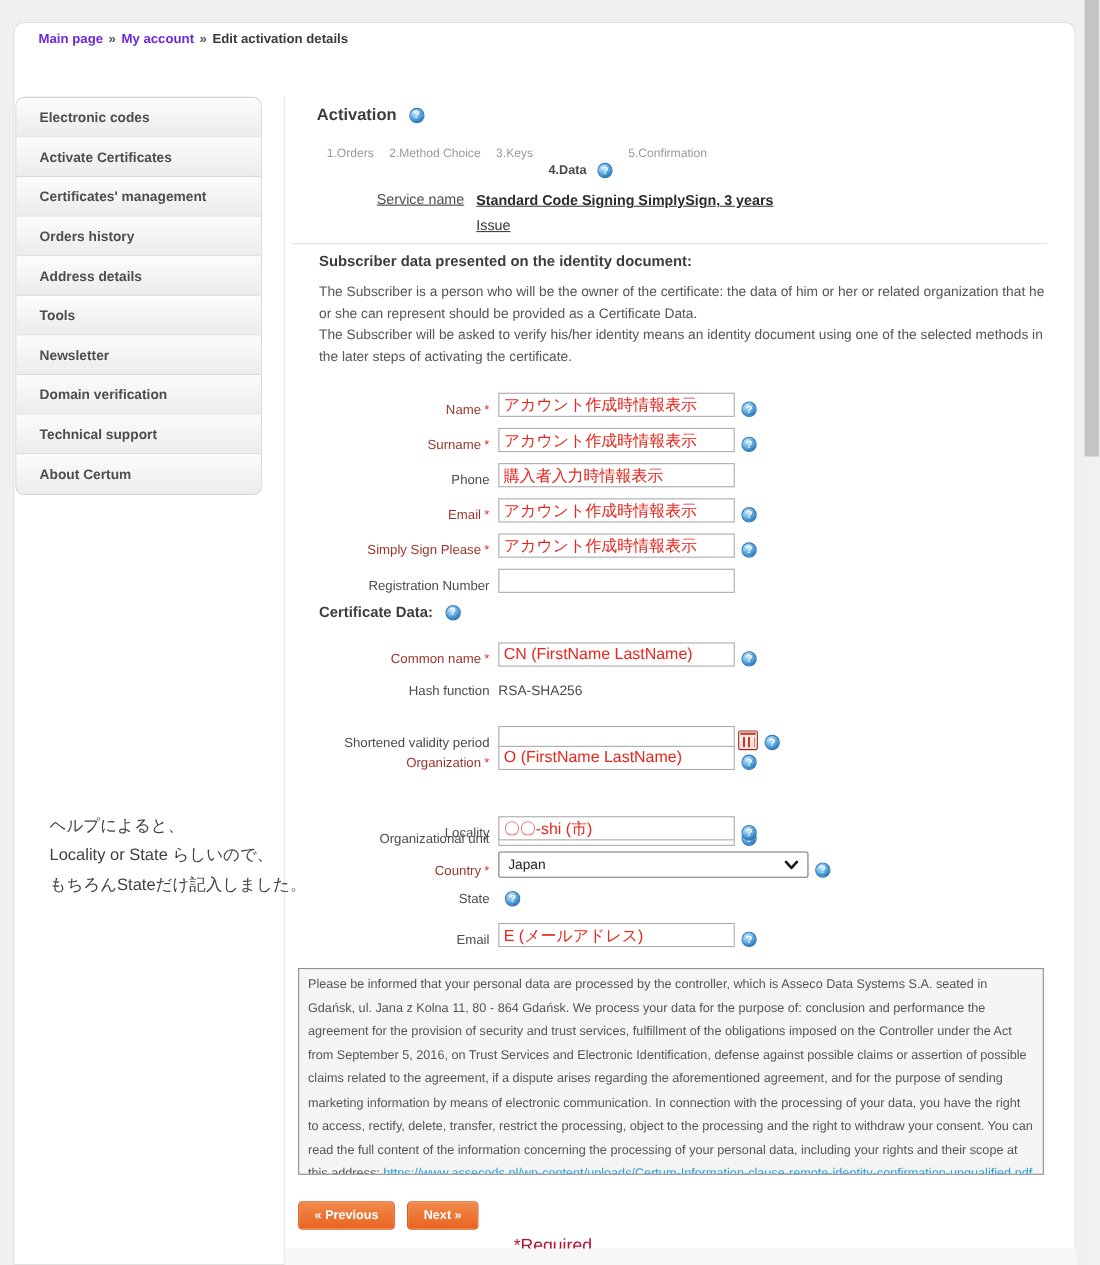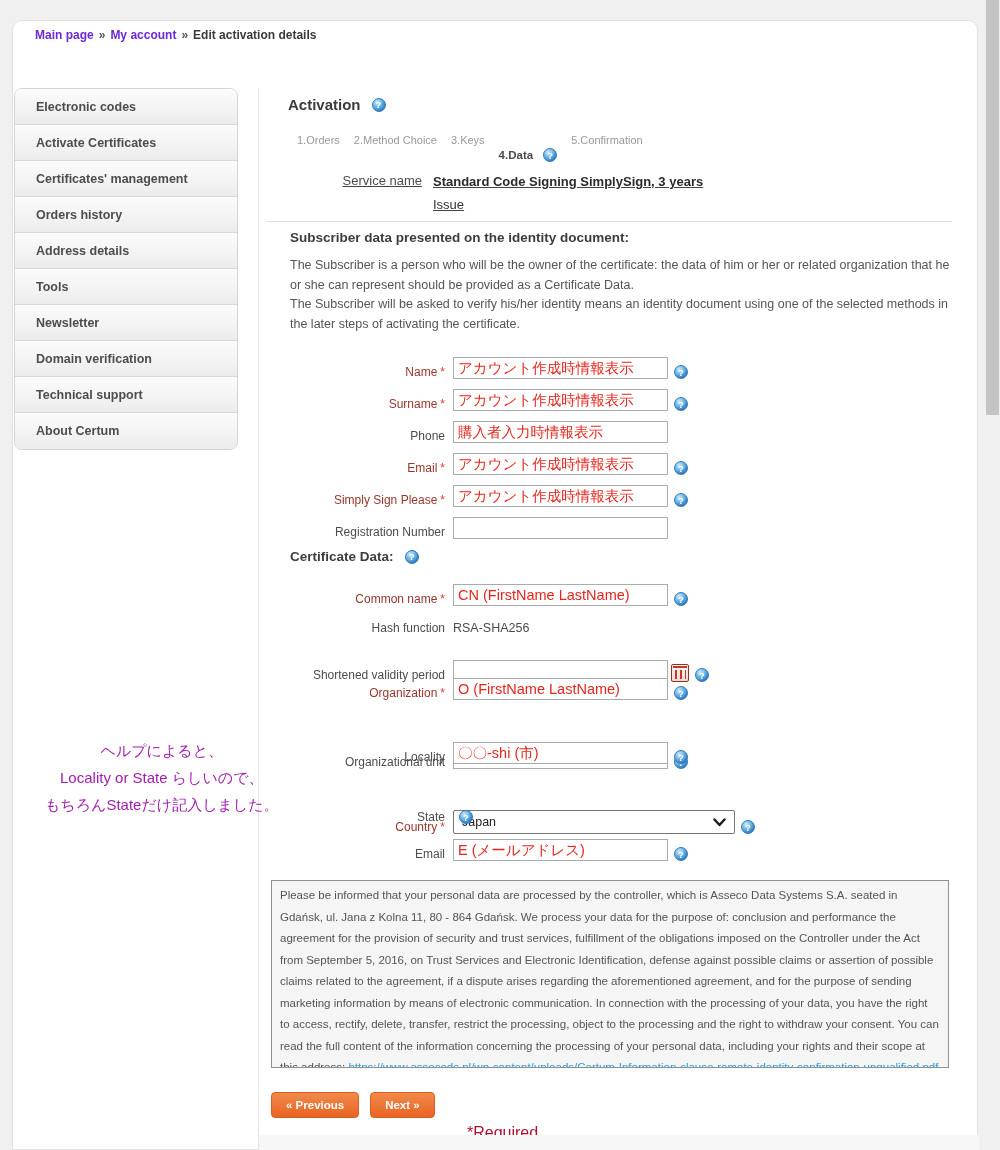--- a/index.html
+++ b/index.html
@@ -77,21 +77,21 @@
   .privacy-link { color:#2a9fd8; text-decoration:none; word-break:break-all; cursor:pointer; }
   
   .btn-row { position:absolute; left:12px; top:1004px; display:flex; gap:11px; }
   .btn {
     background:linear-gradient(#f18a4a,#e96322); border:1px solid #de5c1d; border-radius:4px;
     color:#fff; font-weight:bold; font-size:11.5px; padding:6px 14px; cursor:pointer; font-family:inherit;
   }
   .required-note { position:absolute; left:208px; top:1036px; font-size:16px; color:#b01030; }
   .footer-strip { position:absolute; left:0; top:1047px; width:720px; height:15px; background:#f7f7f7; }
   
-  .annotation { position:absolute; left:45px; top:737px; font-size:15px; line-height:27px; color:#a21caf;text-align:center; }
+  .annotation { position:absolute; left:45px; top:737px; font-size:15px; line-height:27px; color:#404040; }
   
   .scrollbar-track { position:absolute; right:0; top:0; width:15px; height:1150px; background:#f1f1f1; }
   .scrollbar-thumb { position:absolute; left:1px; top:0; width:13px; height:415px; background:#c4c4c4; }
 </style>
 </head>
 <body>
 
 <div class="page-card"></div>
 
 <div class="breadcrumb">
@@ -209,21 +209,21 @@
   <div class="row" style="top:622px;margin-top:37px;">
     <div class="flabel"><span>Organizational unit</span></div>
     <input class="tinput" value="" style="">
     <span class="help-icon"></span>
   </div>
   <div class="row" style="top:654px;">
     <div class="flabel"><span>Locality</span></div>
     <input class="tinput" value="〇〇-shi (市)" style="">
     <span class="help-icon"></span>
   </div>
-  <div class="row" style="top:686px;margin-top:36px;">
+  <div class="row" style="top:686px;">
     <div class="flabel req-label"><span>Country</span><span class="ast">*</span></div>
     <div class="country-select">
       <span class="sel-text">Japan</span>
       <svg width="13" height="9" viewBox="0 0 13 9">
           <path d="M1.5 1.5 L6.5 7 L11.5 1.5" fill="none" stroke="#1a1a1a" stroke-width="2.4" stroke-linecap="round" stroke-linejoin="round"></path>
         </svg>
     </div>
     <span class="help-icon"></span>
   </div>
   <div class="row" style="top:718px;">

